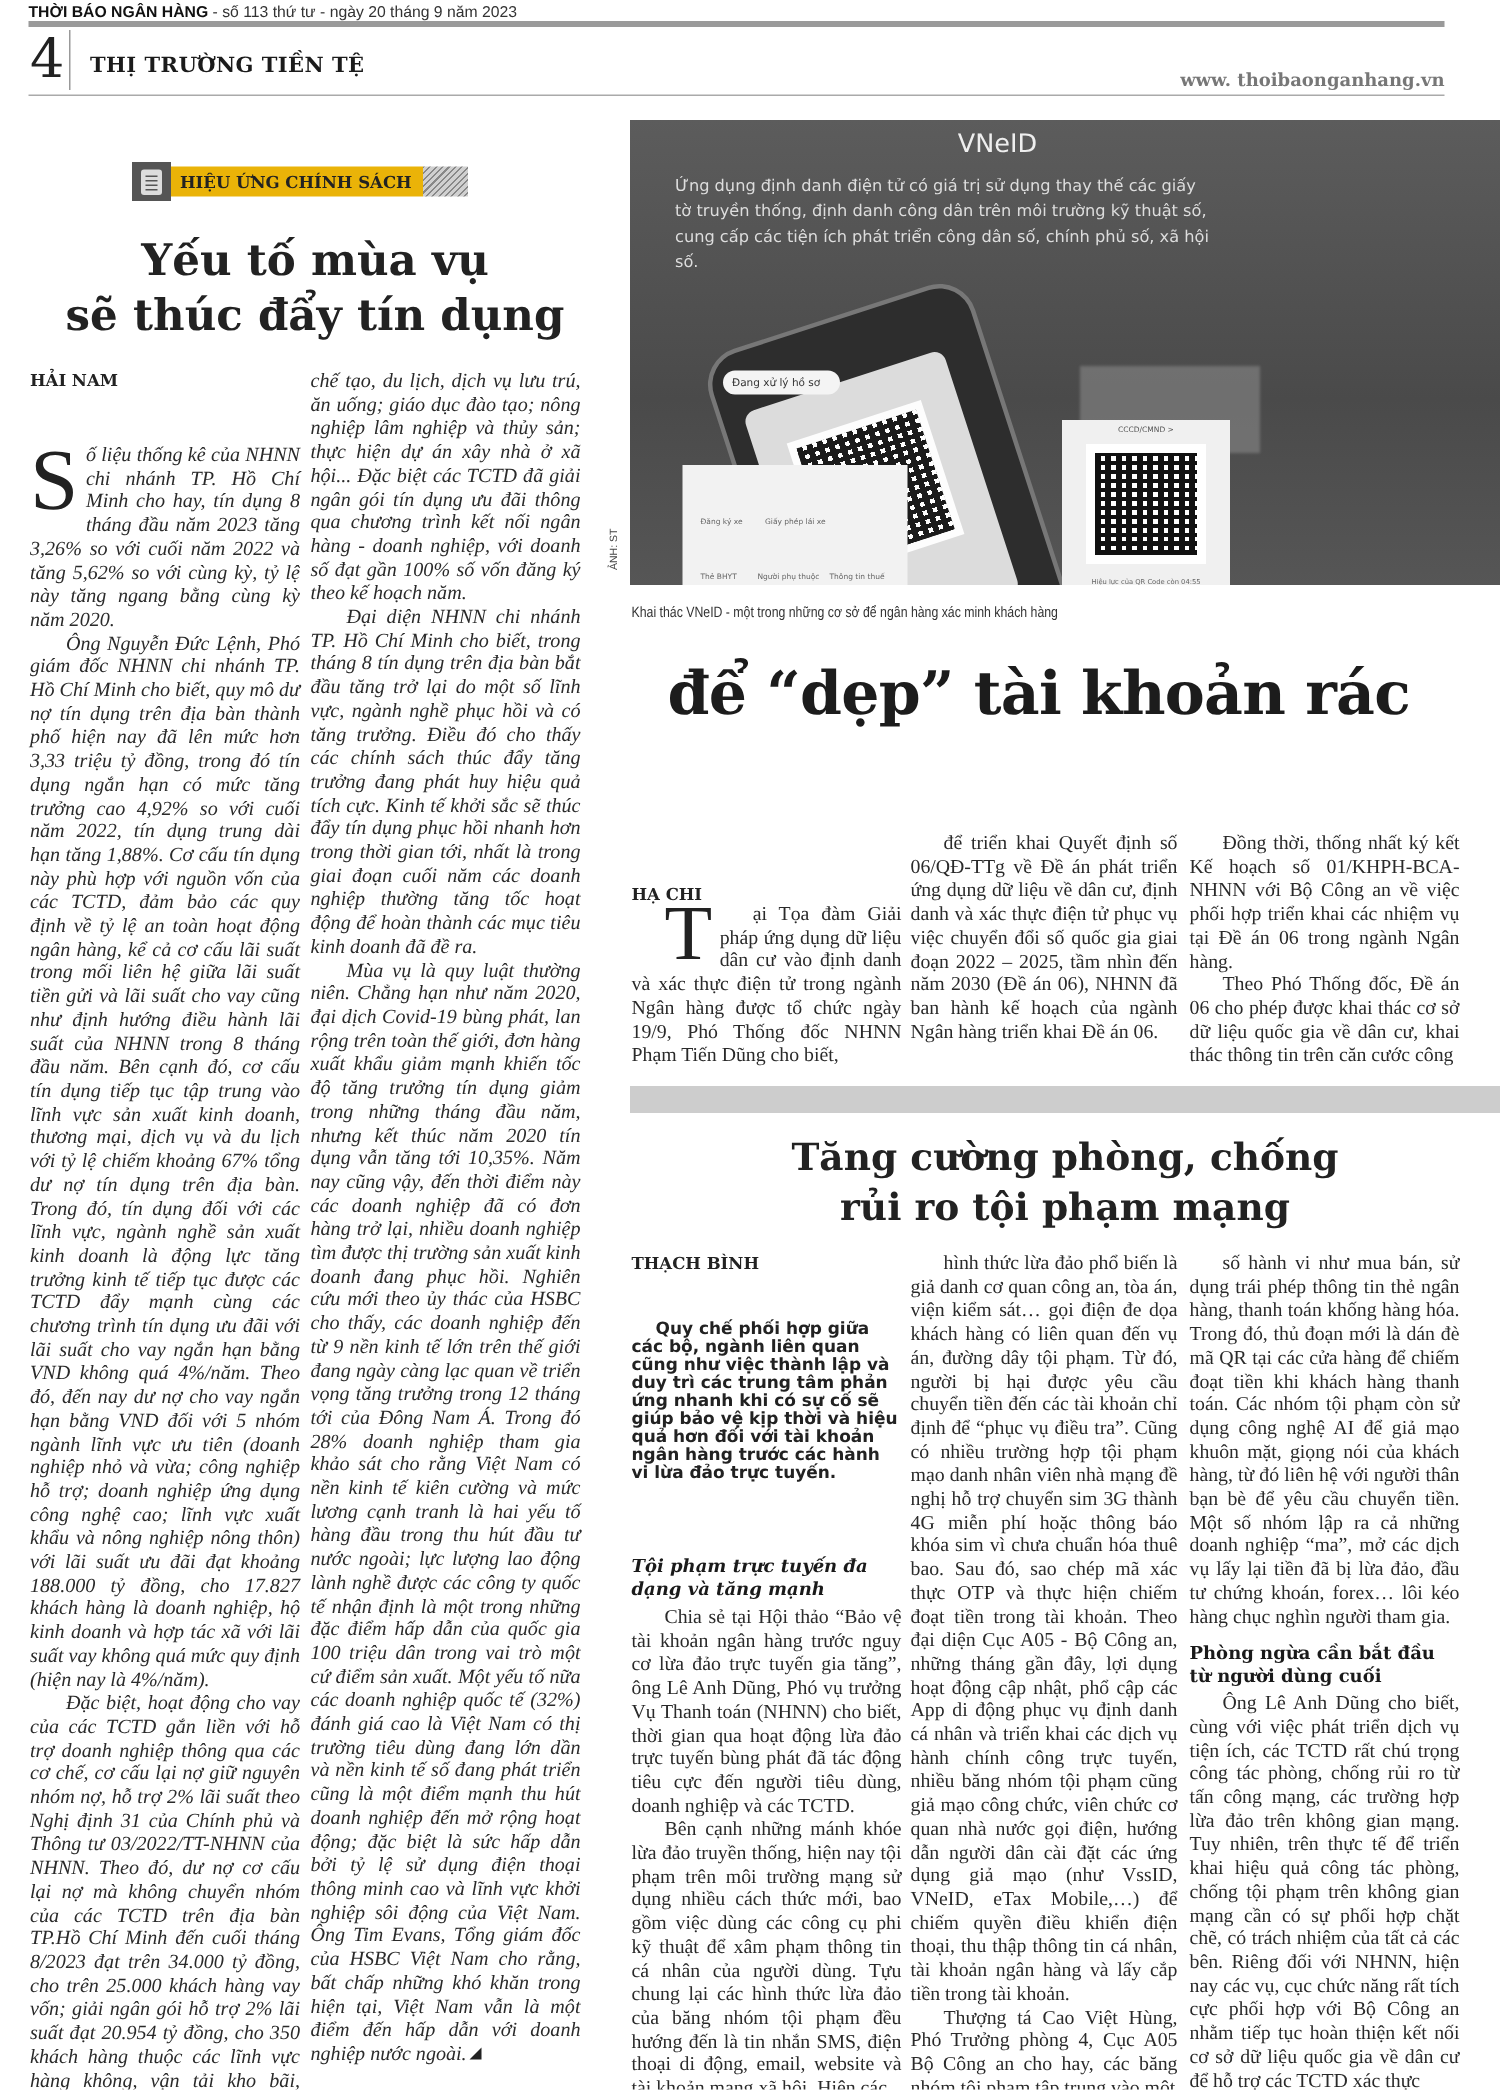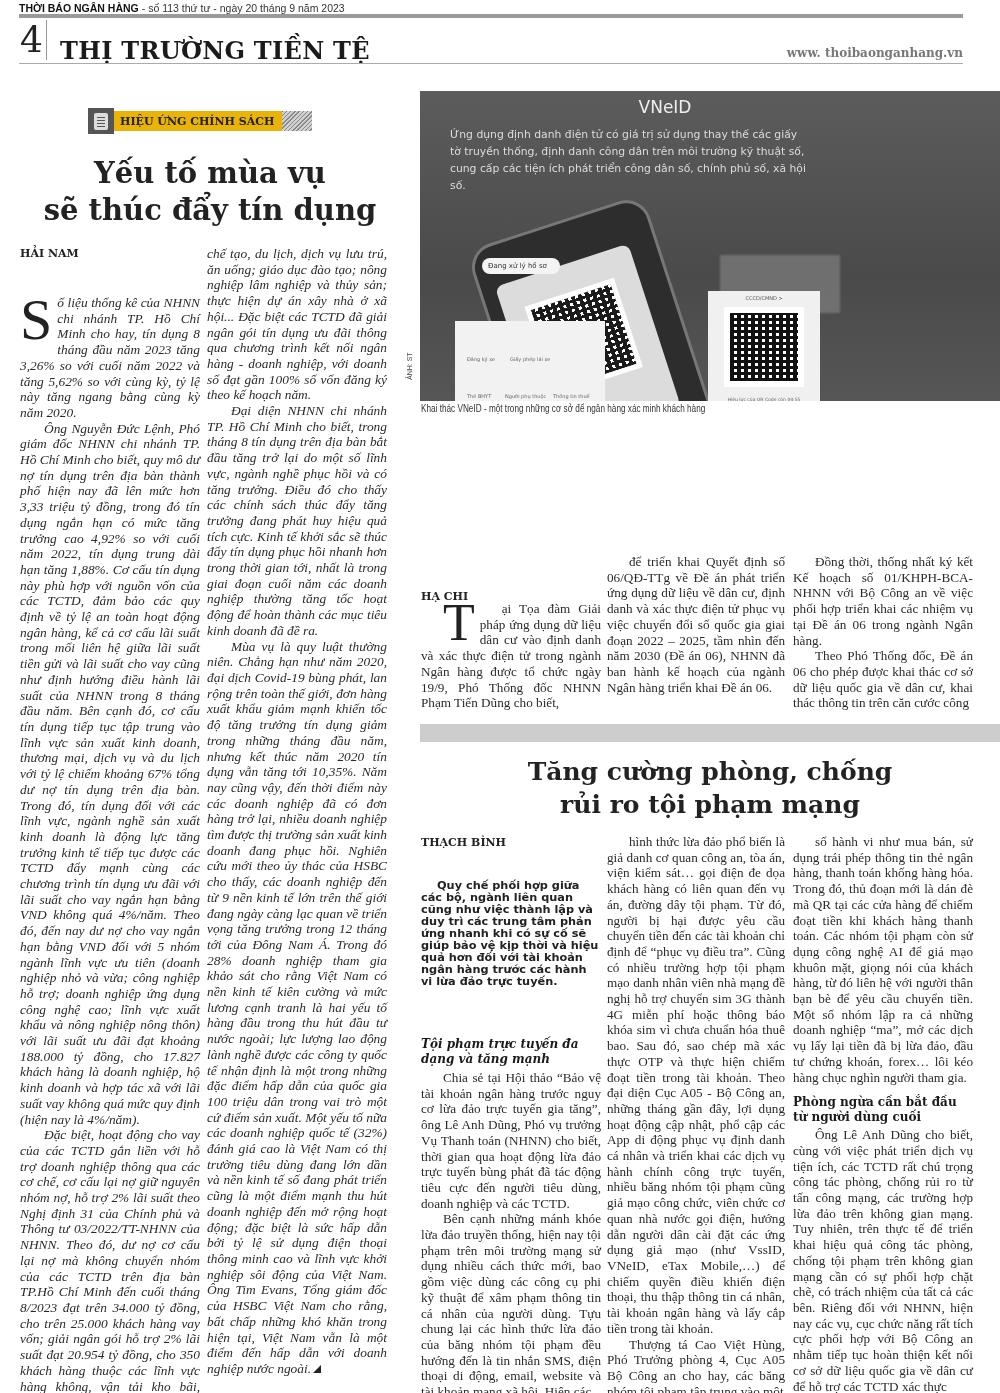--- a/index.html
+++ b/index.html
@@ -5,21 +5,21 @@
   * { box-sizing: border-box; margin: 0; padding: 0; }
   html, body { width: 1000px; height: 1393px; background: #fff; overflow: hidden; }
   body { position: relative; font-family: "DejaVu Serif", serif; color: #222; }
 
   .topline { position: absolute; left: 19px; top: 2px; font-family: "Liberation Sans", sans-serif; font-size: 10.5px; color: #333; }
   .topline b { font-weight: 700; color: #111; }
   .topbar { position: absolute; left: 19px; right: 37px; top: 14px; height: 4px; background: #9a9a9a; }
 
   .pagenum { position: absolute; left: 20px; top: 22px; font-family: "DejaVu Serif", serif; font-size: 36px; color: #222; line-height: 1; }
   .pagesep { position: absolute; left: 46px; top: 20px; width: 1px; height: 40px; background: #999; }
-  .section-title { position: absolute; left: 60px; top: 36px; font-family: "DejaVu Serif", serif; font-weight: 900; font-size: 24px; letter-spacing: 0.3px; color: #1b1b1b; text-align: right; }
+  .section-title { position: absolute; left: 60px; top: 36px; font-family: "DejaVu Serif", serif; font-weight: 900; font-size: 14px; letter-spacing: 0.3px; color: #1b1b1b; text-align: right; }
   .website { position: absolute; right: 37px; top: 46px; font-family: "DejaVu Serif", serif; font-weight: 700; font-size: 12px; color: #777; }
   .headrule { position: absolute; left: 19px; right: 37px; top: 63px; height: 1px; background: #aaa; }
 
   
   .tag { position: absolute; left: 88px; top: 108px; height: 26px; display: flex; align-items: center; }
   .tag-icon { width: 26px; height: 26px; background: #555; display: flex; align-items: center; justify-content: center; }
   .tag-icon .note { width: 14px; height: 17px; background: #ddd; border-radius: 2px; position: relative; }
   .tag-icon .note:before { content: ""; position: absolute; left: 3px; right: 3px; top: 4px; height: 1px; background: #555; box-shadow: 0 3px 0 #555, 0 6px 0 #555, 0 9px 0 #555; }
   .tag-label { height: 20px; background: #eab308; padding: 0 8px 0 6px; display: flex; align-items: center; font-family: "DejaVu Serif", serif; font-weight: 700; font-size: 11px; color: #222; }
   .tag-hatch { width: 30px; height: 20px; background: repeating-linear-gradient(135deg, #888 0 1px, #d0d0d0 1px 3px); }
@@ -27,21 +27,21 @@
   .l-headline { position: absolute; left: 20px; width: 380px; top: 155px; text-align: center; font-family: "DejaVu Serif", serif; font-weight: 700; font-size: 29px; line-height: 37px; color: #222; }
   .byline { position: absolute; font-family: "DejaVu Serif", serif; font-weight: 700; font-size: 11px; color: #222; }
 
   .col { position: absolute; font-family: "Liberation Serif", serif; font-size: 13.4px; line-height: 15.7px; text-align: justify; color: #2a2a2a; }
   .col.it { font-style: italic; }
   .col p { text-indent: 24px; }
   .col p.noind { text-indent: 0; }
   .dropcap { float: left; font-family: "Liberation Serif", serif; font-size: 58px; line-height: 46px; margin: 2px 5px 0 0; font-style: normal; color: #222; }
 
   
-  .photo { position: absolute; left: 420px; top: 91px; width: 580px; height: 310px; overflow: hidden; background: linear-gradient(180deg, #5c5c5c 0%, #4a4a4a 60%, #565656 100%); }
+  .photo { position: absolute; left: 420px; top: 80px; width: 580px; height: 310px; overflow: hidden; background: linear-gradient(180deg, #5c5c5c 0%, #4a4a4a 60%, #565656 100%); }
   .photo-title { position: absolute; top: 6px; left: 0; right: 90px; text-align: center; font-family: "DejaVu Sans", sans-serif; color: #eee; font-size: 17px; }
   .photo-desc { position: absolute; top: 35px; left: 30px; width: 360px; text-align: left; font-family: "DejaVu Sans", sans-serif; color: #ddd; font-size: 10.8px; line-height: 17px; }
   .phone { position: absolute; left: 85px; top: 128px; width: 180px; height: 260px; background: #2d2d2d; border-radius: 22px; transform: rotate(-18deg); box-shadow: 0 0 0 3px #777; }
   .phone-screen { position: absolute; left: 14px; top: 40px; width: 140px; height: 170px; background: #dcdcdc; border-radius: 8px; }
   .qr { position: absolute; background:
         repeating-linear-gradient(90deg, #111 0 4px, transparent 4px 7px),
         repeating-linear-gradient(0deg, #111 0 3px, #fff 3px 6px); }
   .qr1 { left: 22px; top: 28px; width: 94px; height: 94px; border: 5px solid #fff; opacity: 0.95; }
   .status-pill { position: absolute; left: 62px; top: 167px; width: 78px; height: 16px; background: #f4f4f4; border-radius: 8px; font-family: "DejaVu Sans", sans-serif; font-size: 7px; color: #333; display: flex; align-items: center; padding-left: 6px; }
   .menu-card { position: absolute; left: 35px; top: 230px; width: 150px; height: 80px; background: #f2f2f2; }
@@ -123,20 +123,21 @@
   <div class="id-card">
     <div class="cap">CCCD/CMND  &gt;</div>
     <div class="qr qr2"></div>
     <div class="foot">Hiệu lực của QR Code còn 04:55</div>
   </div>
 </div>
 <div class="photo-credit">ẢNH: ST</div>
 <div class="caption">Khai thác VNeID - một trong những cơ sở để ngân hàng xác minh khách hàng</div>
 
 <div class="r-headline">
+  <div>để “dẹp” tài khoản rác</div>
 </div>
 <div class="byline" style="left:421px; top:590px;">HẠ CHI</div>
 <div class="col up" style="left:421px; top:601px; width:180px; font-size:13.2px;">
   <p class="noind"><span class="dropcap" style="font-size:52px; line-height:40px;">T</span><span>ại Tọa đàm Giải pháp ứng dụng dữ liệu dân cư vào định danh và xác thực điện tử trong ngành Ngân hàng được tổ chức ngày 19/9, Phó Thống đốc NHNN Phạm Tiến Dũng cho biết,</span></p>
 </div>
 <div class="col up" style="left:607px; top:554px; width:178px; font-size:13.2px;">
   <p class="noind">để triển khai Quyết định số 06/QĐ-TTg về Đề án phát triển ứng dụng dữ liệu về dân cư, định danh và xác thực điện tử phục vụ việc chuyển đổi số quốc gia giai đoạn 2022 – 2025, tầm nhìn đến năm 2030 (Đề án 06), NHNN đã ban hành kế hoạch của ngành Ngân hàng triển khai Đề án 06.</p>
 </div>
 <div class="col up" style="left:793px; top:554px; width:180px; font-size:13.2px;">
   <p class="noind">Đồng thời, thống nhất ký kết Kế hoạch số 01/KHPH-BCA-NHNN với Bộ Công an về việc phối hợp triển khai các nhiệm vụ tại Đề án 06 trong ngành Ngân hàng.</p>

